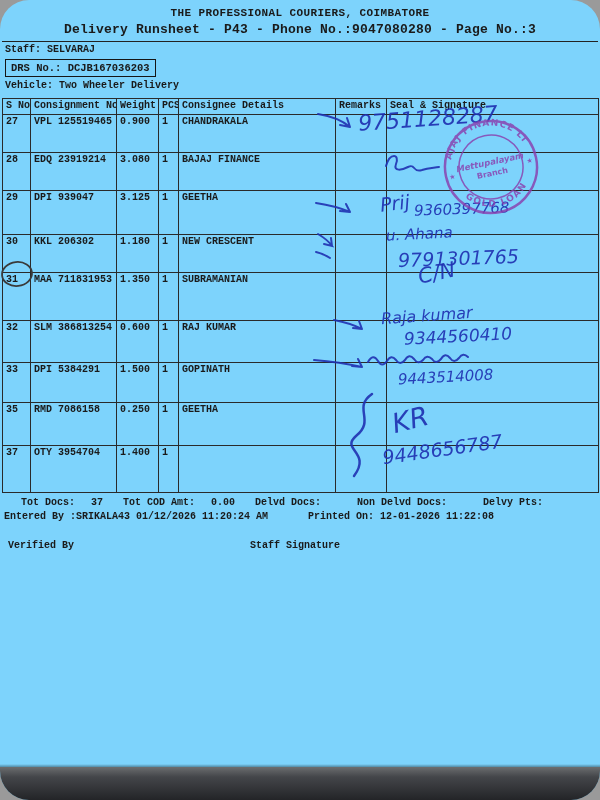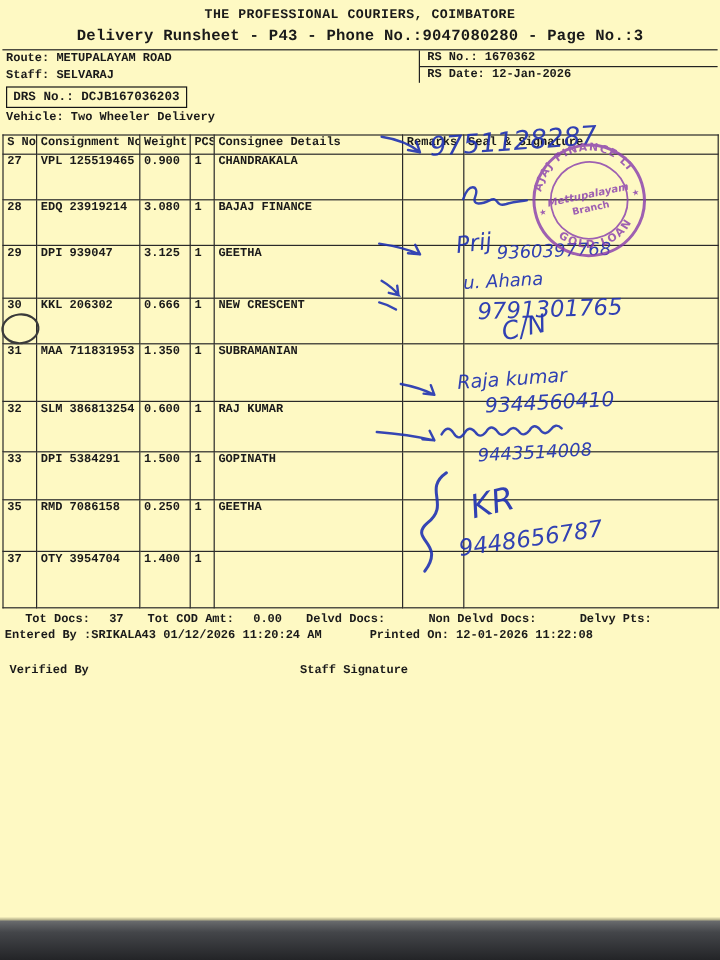--- a/index.html
+++ b/index.html
@@ -1,17 +1,17 @@
 <!DOCTYPE html>
 <html><head>
 <meta charset="utf-8">
 <style>
   html,body{margin:0;padding:0;background:#9a9a9a;}
-  .page{position:relative;width:600px;height:800px;background:#fef9c3;overflow:hidden;
-        font-family:"Liberation Mono",monospace;color:#1a1a1a;}
+  .page{position:relative;width:600px;height:800px;background:#7dd3fc;overflow:hidden;
+        font-family:"Liberation Mono",monospace;color:#1a1a1a;border-radius:29px;}
 
   
   .hdr{padding-top:7px;}
   .title{text-align:center;font-size:11px;font-weight:bold;letter-spacing:.4px;}
   .subtitle{text-align:center;font-size:13px;font-weight:bold;margin-top:3px;letter-spacing:.2px;}
   .info{border-top:1.5px solid #222;margin:4px 2px 0 2px;display:flex;align-items:stretch;}
   .info-left{flex:1;padding:1px 3px;font-size:10px;font-weight:bold;line-height:1.35;}
   .info-right{width:248px;border-left:1.5px solid #222;font-size:10px;font-weight:bold;align-self:flex-start;}
   .info-right .cell{padding:1px 6px;}
   .info-right .cell.topcell{border-bottom:1.5px solid #222;}
@@ -53,28 +53,23 @@
 </head>
 <body>
 
 <div class="page">
 
   <div class="hdr">
     <div class="title">THE PROFESSIONAL COURIERS, COIMBATORE</div>
     <div class="subtitle">Delivery Runsheet - P43 - Phone No.:9047080280 - Page No.:3</div>
     <div class="info">
       <div class="info-left">
-        <div>Route: METUPALAYAM ROAD</div>
         <div>Staff: SELVARAJ</div>
         <div><span class="drs-box">DRS No.: DCJB167036203</span></div>
         <div class="vehicle">Vehicle: Two Wheeler Delivery</div>
-      </div>
-      <div class="info-right">
-        <div class="cell topcell">RS No.: 1670362</div>
-        <div class="cell">RS Date: 12-Jan-2026</div>
       </div>
     </div>
   </div>
 
   <table>
     <colgroup>
       <col style="width:28px">
         <col style="width:86px">
         <col style="width:42px">
         <col style="width:20px">
@@ -117,21 +112,21 @@
         <td>DPI 939047</td>
         <td>3.125</td>
         <td>1</td>
         <td>GEETHA</td>
         <td></td>
         <td></td>
       </tr>
       <tr style="height:38px">
         <td>30</td>
         <td>KKL 206302</td>
-        <td>0.666</td>
+        <td>1.180</td>
         <td>1</td>
         <td>NEW CRESCENT</td>
         <td></td>
         <td></td>
       </tr>
       <tr style="height:48px">
         <td>31</td>
         <td>MAA 711831953</td>
         <td>1.350</td>
         <td>1</td>

